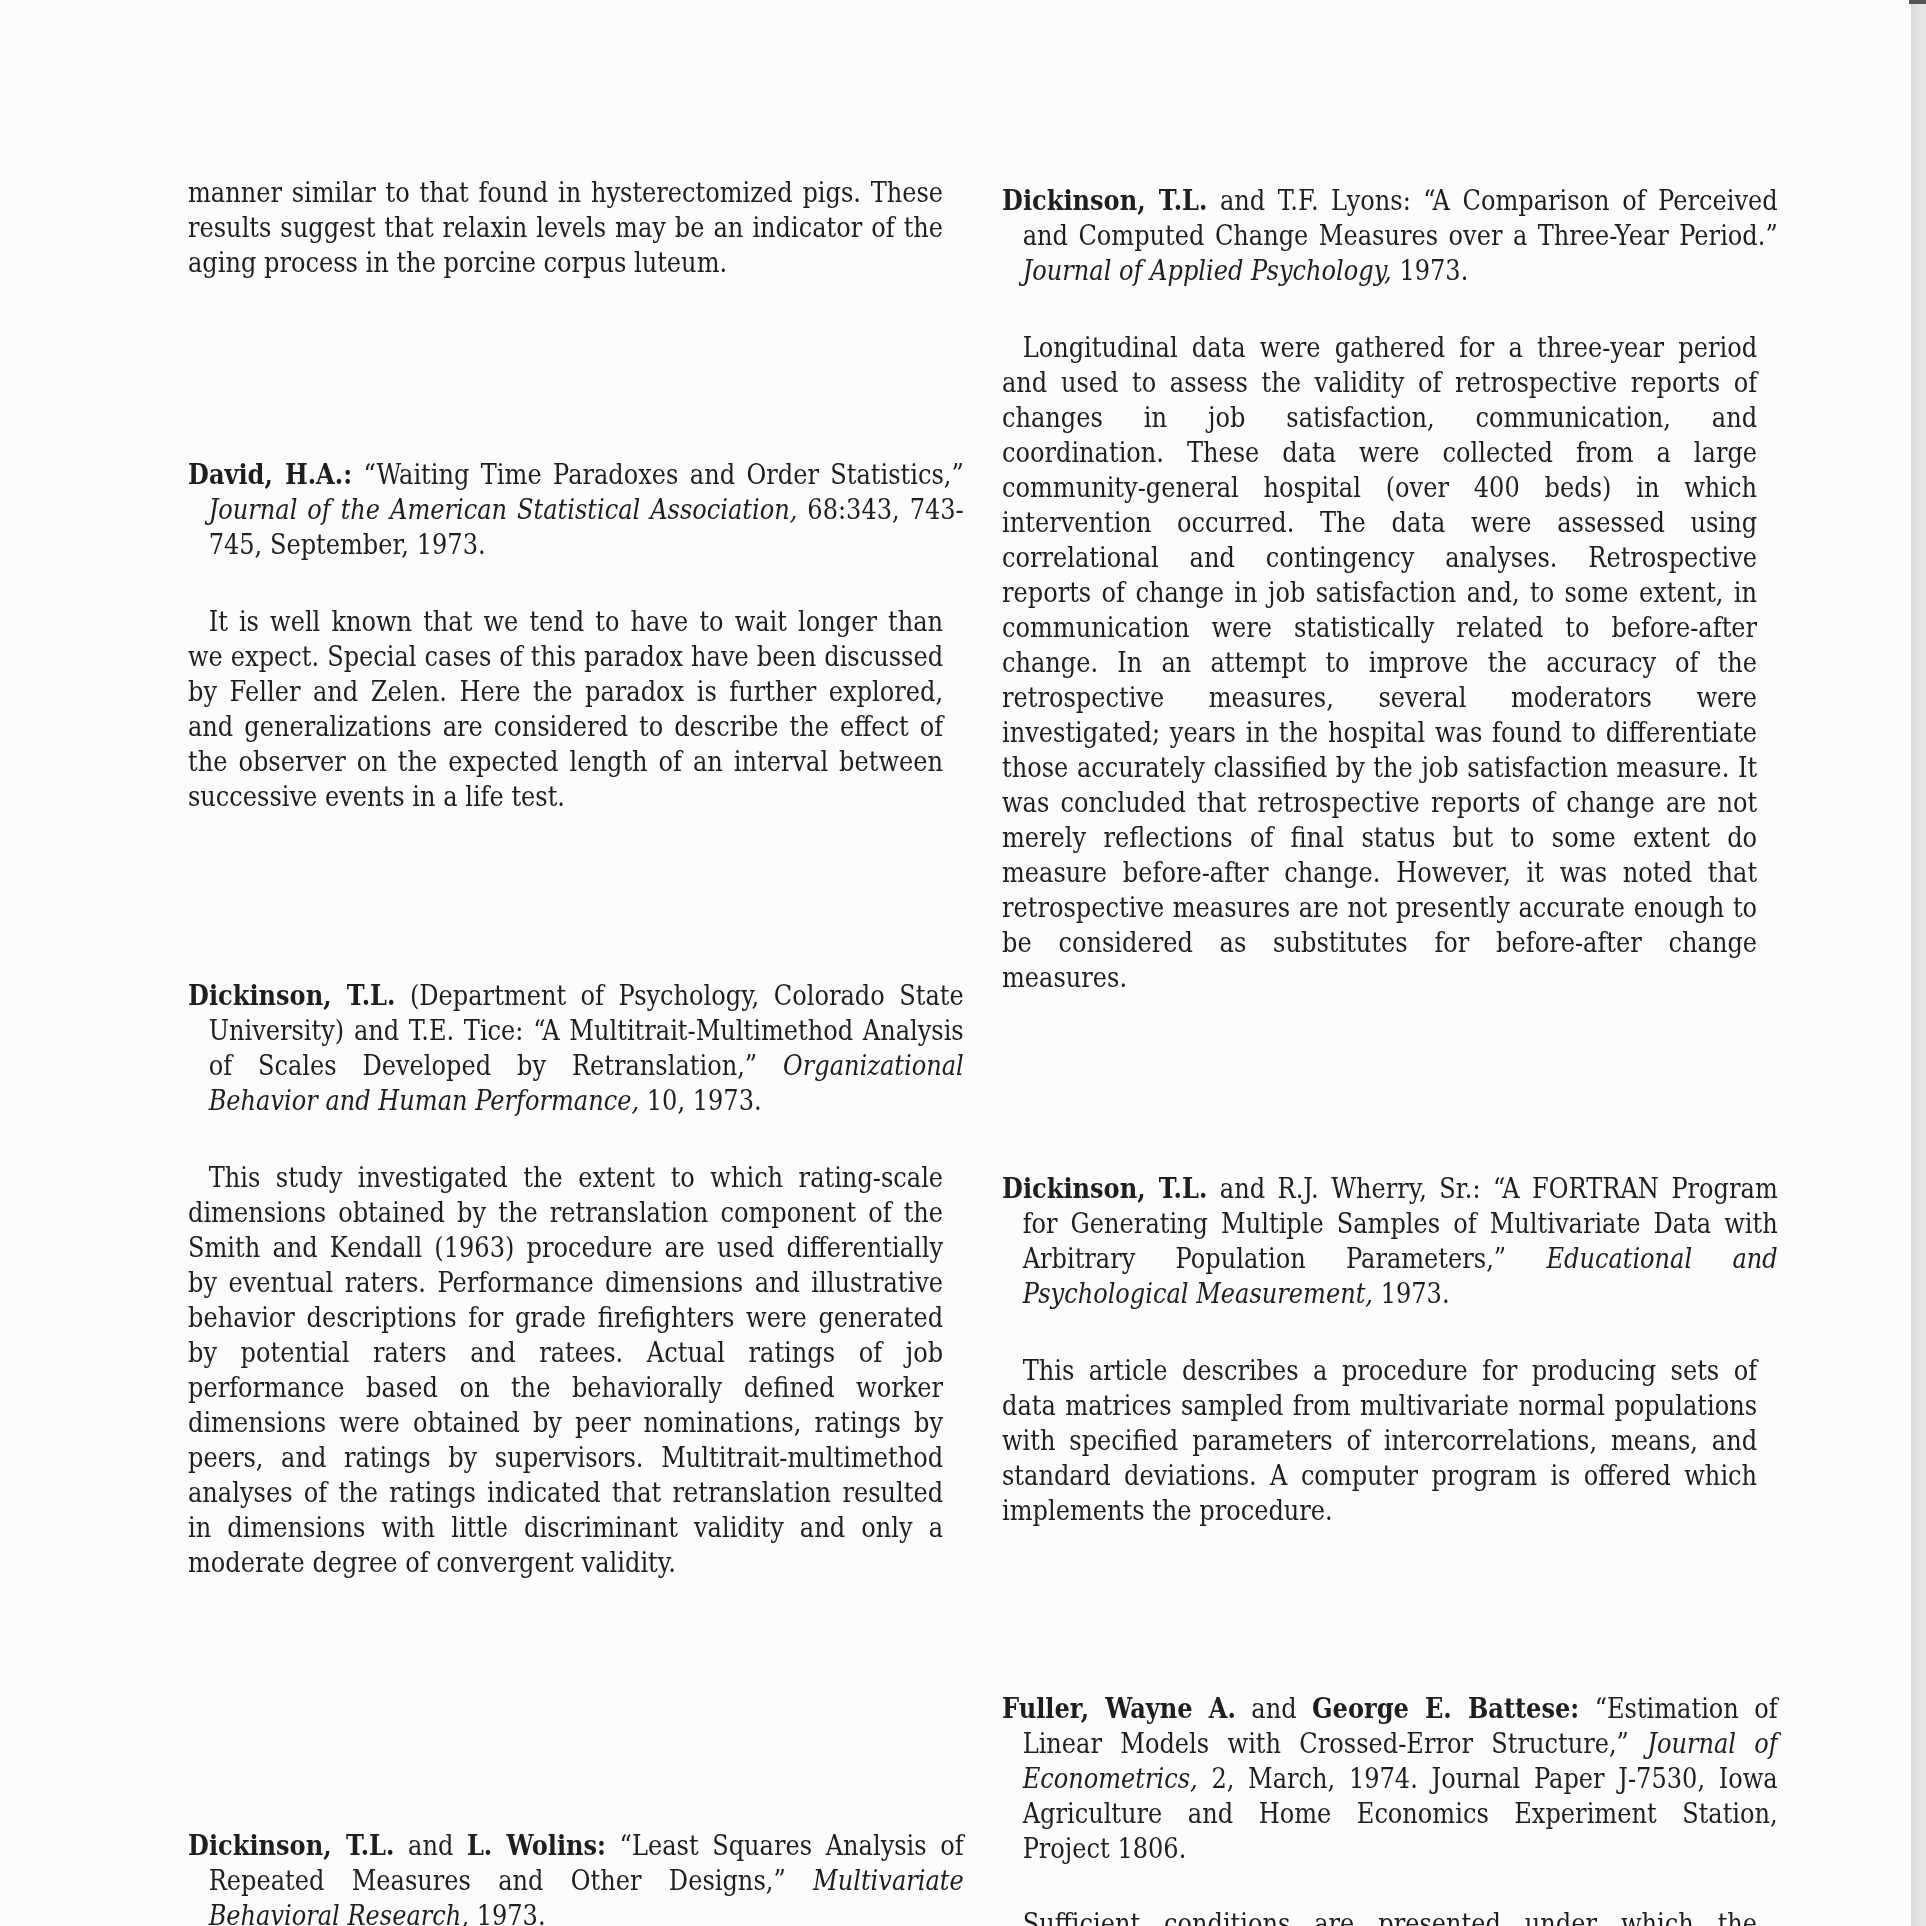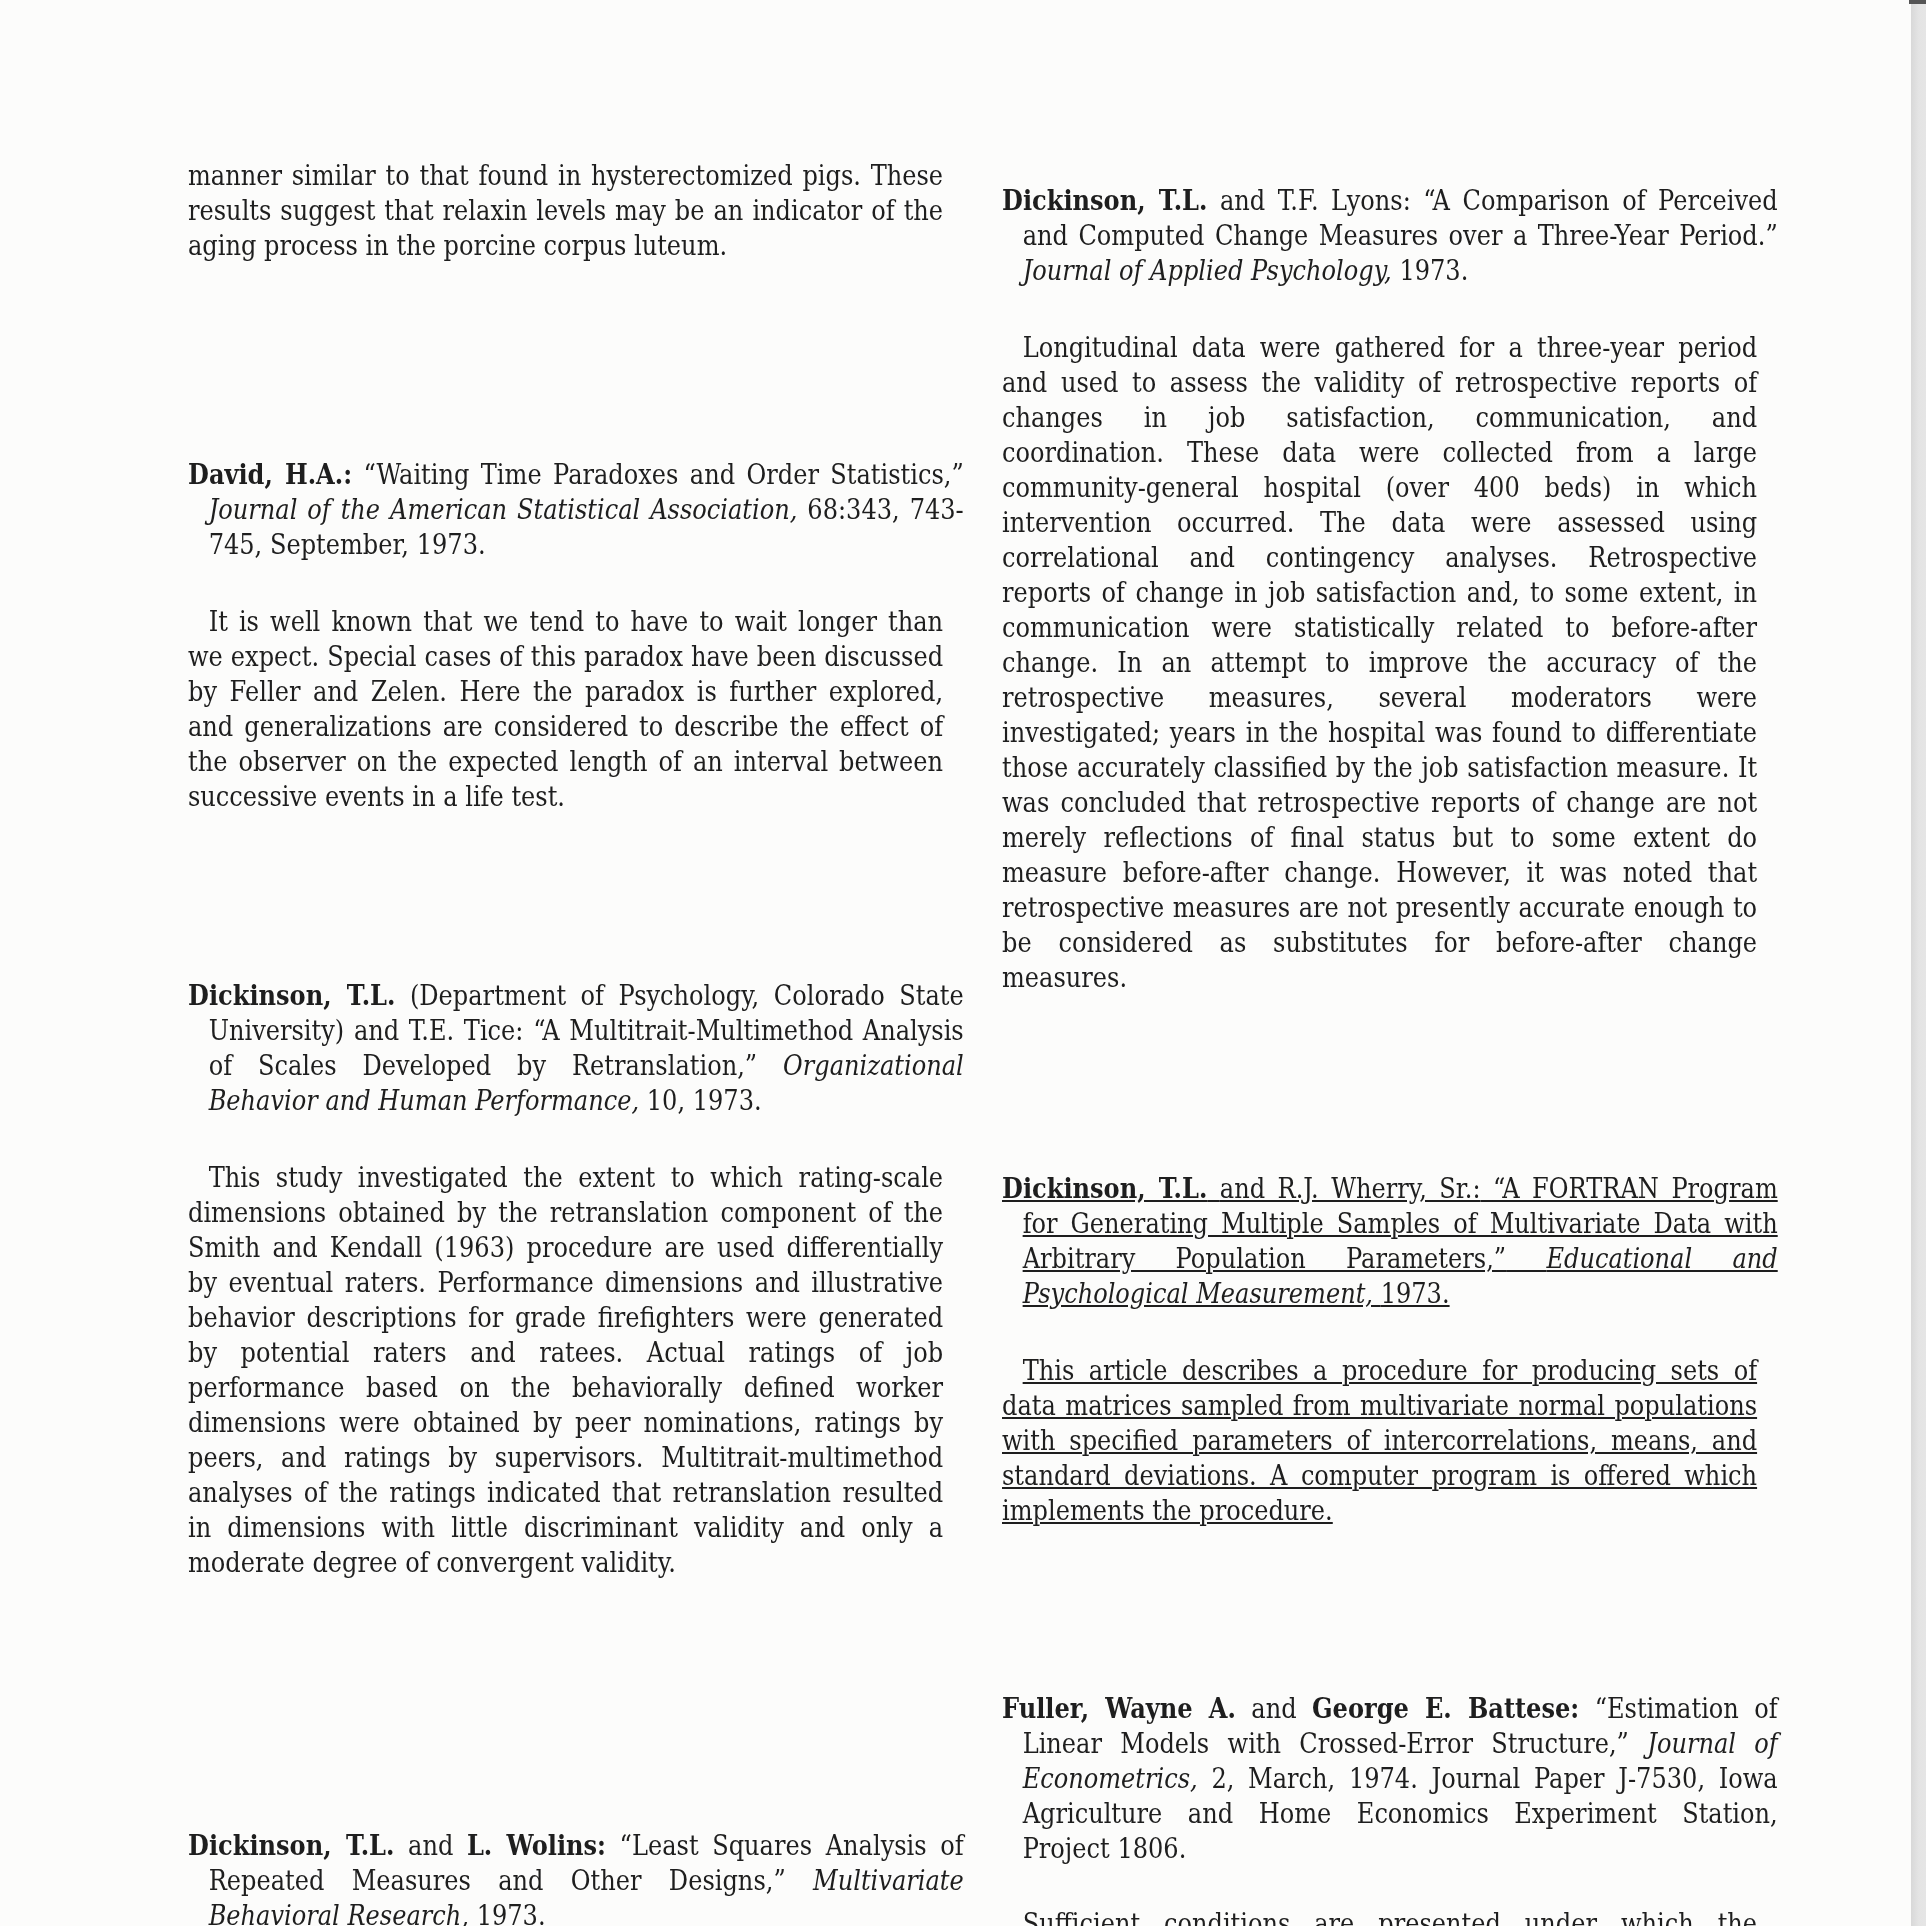--- a/index.html
+++ b/index.html
@@ -23,21 +23,21 @@
 </style>
 </head>
 <body>
 
 <div class="page"></div>
 <div class="edge"></div>
 <div class="edge-top"></div>
 
 <div class="col left">
 
-  <div class="entry" style="top:158px;">
+  <div class="entry" style="top:175px;">
     <p class="abs cont">manner similar to that found in hysterectomized pigs. These results suggest that relaxin levels may be an indicator of the aging process in the porcine corpus luteum.</p>
   </div>
 
   <div class="entry" style="top:457px;">
     <p class="cite"><b>David, H.A.:</b> <span>“Waiting Time Paradoxes and Order Statistics,”</span> <i>Journal of the American Statistical Association,</i> <span>68:343, 743-745, September, 1973.</span></p>
     <p class="abs" style="margin-top:42px;">It is well known that we tend to have to wait longer than we expect. Special cases of this paradox have been discussed by Feller and Zelen. Here the paradox is further explored, and generalizations are considered to describe the effect of the observer on the expected length of an interval between successive events in a life test.</p>
   </div>
 
   <div class="entry" style="top:978px;">
     <p class="cite"><b>Dickinson, T.L.</b> <span>(Department of Psychology, Colorado State University) and T.E. Tice:</span> <span>“A Multitrait-Multimethod Analysis of Scales Developed by Retranslation,”</span> <i>Organizational Behavior and Human Performance,</i> <span>10, 1973.</span></p>
@@ -50,21 +50,21 @@
   </div>
 </div>
 
 <div class="col right">
 
   <div class="entry" style="top:183px;">
     <p class="cite"><b>Dickinson, T.L.</b> <span>and T.F. Lyons:</span> <span>“A Comparison of Perceived and Computed Change Measures over a Three-Year Period.”</span> <i>Journal of Applied Psychology,</i> <span>1973.</span></p>
     <p class="abs" style="margin-top:42px;">Longitudinal data were gathered for a three-year period and used to assess the validity of retrospective reports of changes in job satisfaction, communication, and coordination. These data were collected from a large community-general hospital (over 400 beds) in which intervention occurred. The data were assessed using correlational and contingency analyses. Retrospective reports of change in job satisfaction and, to some extent, in communication were statistically related to before-after change. In an attempt to improve the accuracy of the retrospective measures, several moderators were investigated; years in the hospital was found to differentiate those accurately classified by the job satisfaction measure. It was concluded that retrospective reports of change are not merely reflections of final status but to some extent do measure before-after change. However, it was noted that retrospective measures are not presently accurate enough to be considered as substitutes for before-after change measures.</p>
   </div>
 
-  <div class="entry" style="top:1171px;text-decoration:underline;">
+  <div class="entry" style="top:1171px;">
     <p class="cite"><b>Dickinson, T.L.</b> <span>and R.J. Wherry, Sr.:</span> <span>“A FORTRAN Program for Generating Multiple Samples of Multivariate Data with Arbitrary Population Parameters,”</span> <i>Educational and Psychological Measurement,</i> <span>1973.</span></p>
     <p class="abs" style="margin-top:42px;">This article describes a procedure for producing sets of data matrices sampled from multivariate normal populations with specified parameters of intercorrelations, means, and standard deviations. A computer program is offered which implements the procedure.</p>
   </div>
 
   <div class="entry" style="top:1691px;">
     <p class="cite"><b>Fuller, Wayne A.</b> <span>and</span> <b>George E. Battese:</b> <span>“Estimation of Linear Models with Crossed-Error Structure,”</span> <i>Journal of Econometrics,</i> <span>2, March, 1974. Journal Paper J-7530, Iowa Agriculture and Home Economics Experiment Station, Project 1806.</span></p>
     <p class="abs" style="margin-top:40px;">Sufficient conditions are presented under which the generalized least-squares estimator, with estimated covariance matrix, is unbiased for the parameters in the crossed-error model and has the same asymptotic distribution as the generalized least-squares estimator. The model permits the presence of independent variables that are constant over cross sections or time periods. The model does not require that the variance components associated with cross sections or time periods be positive.</p>
   </div>
 </div>
 

